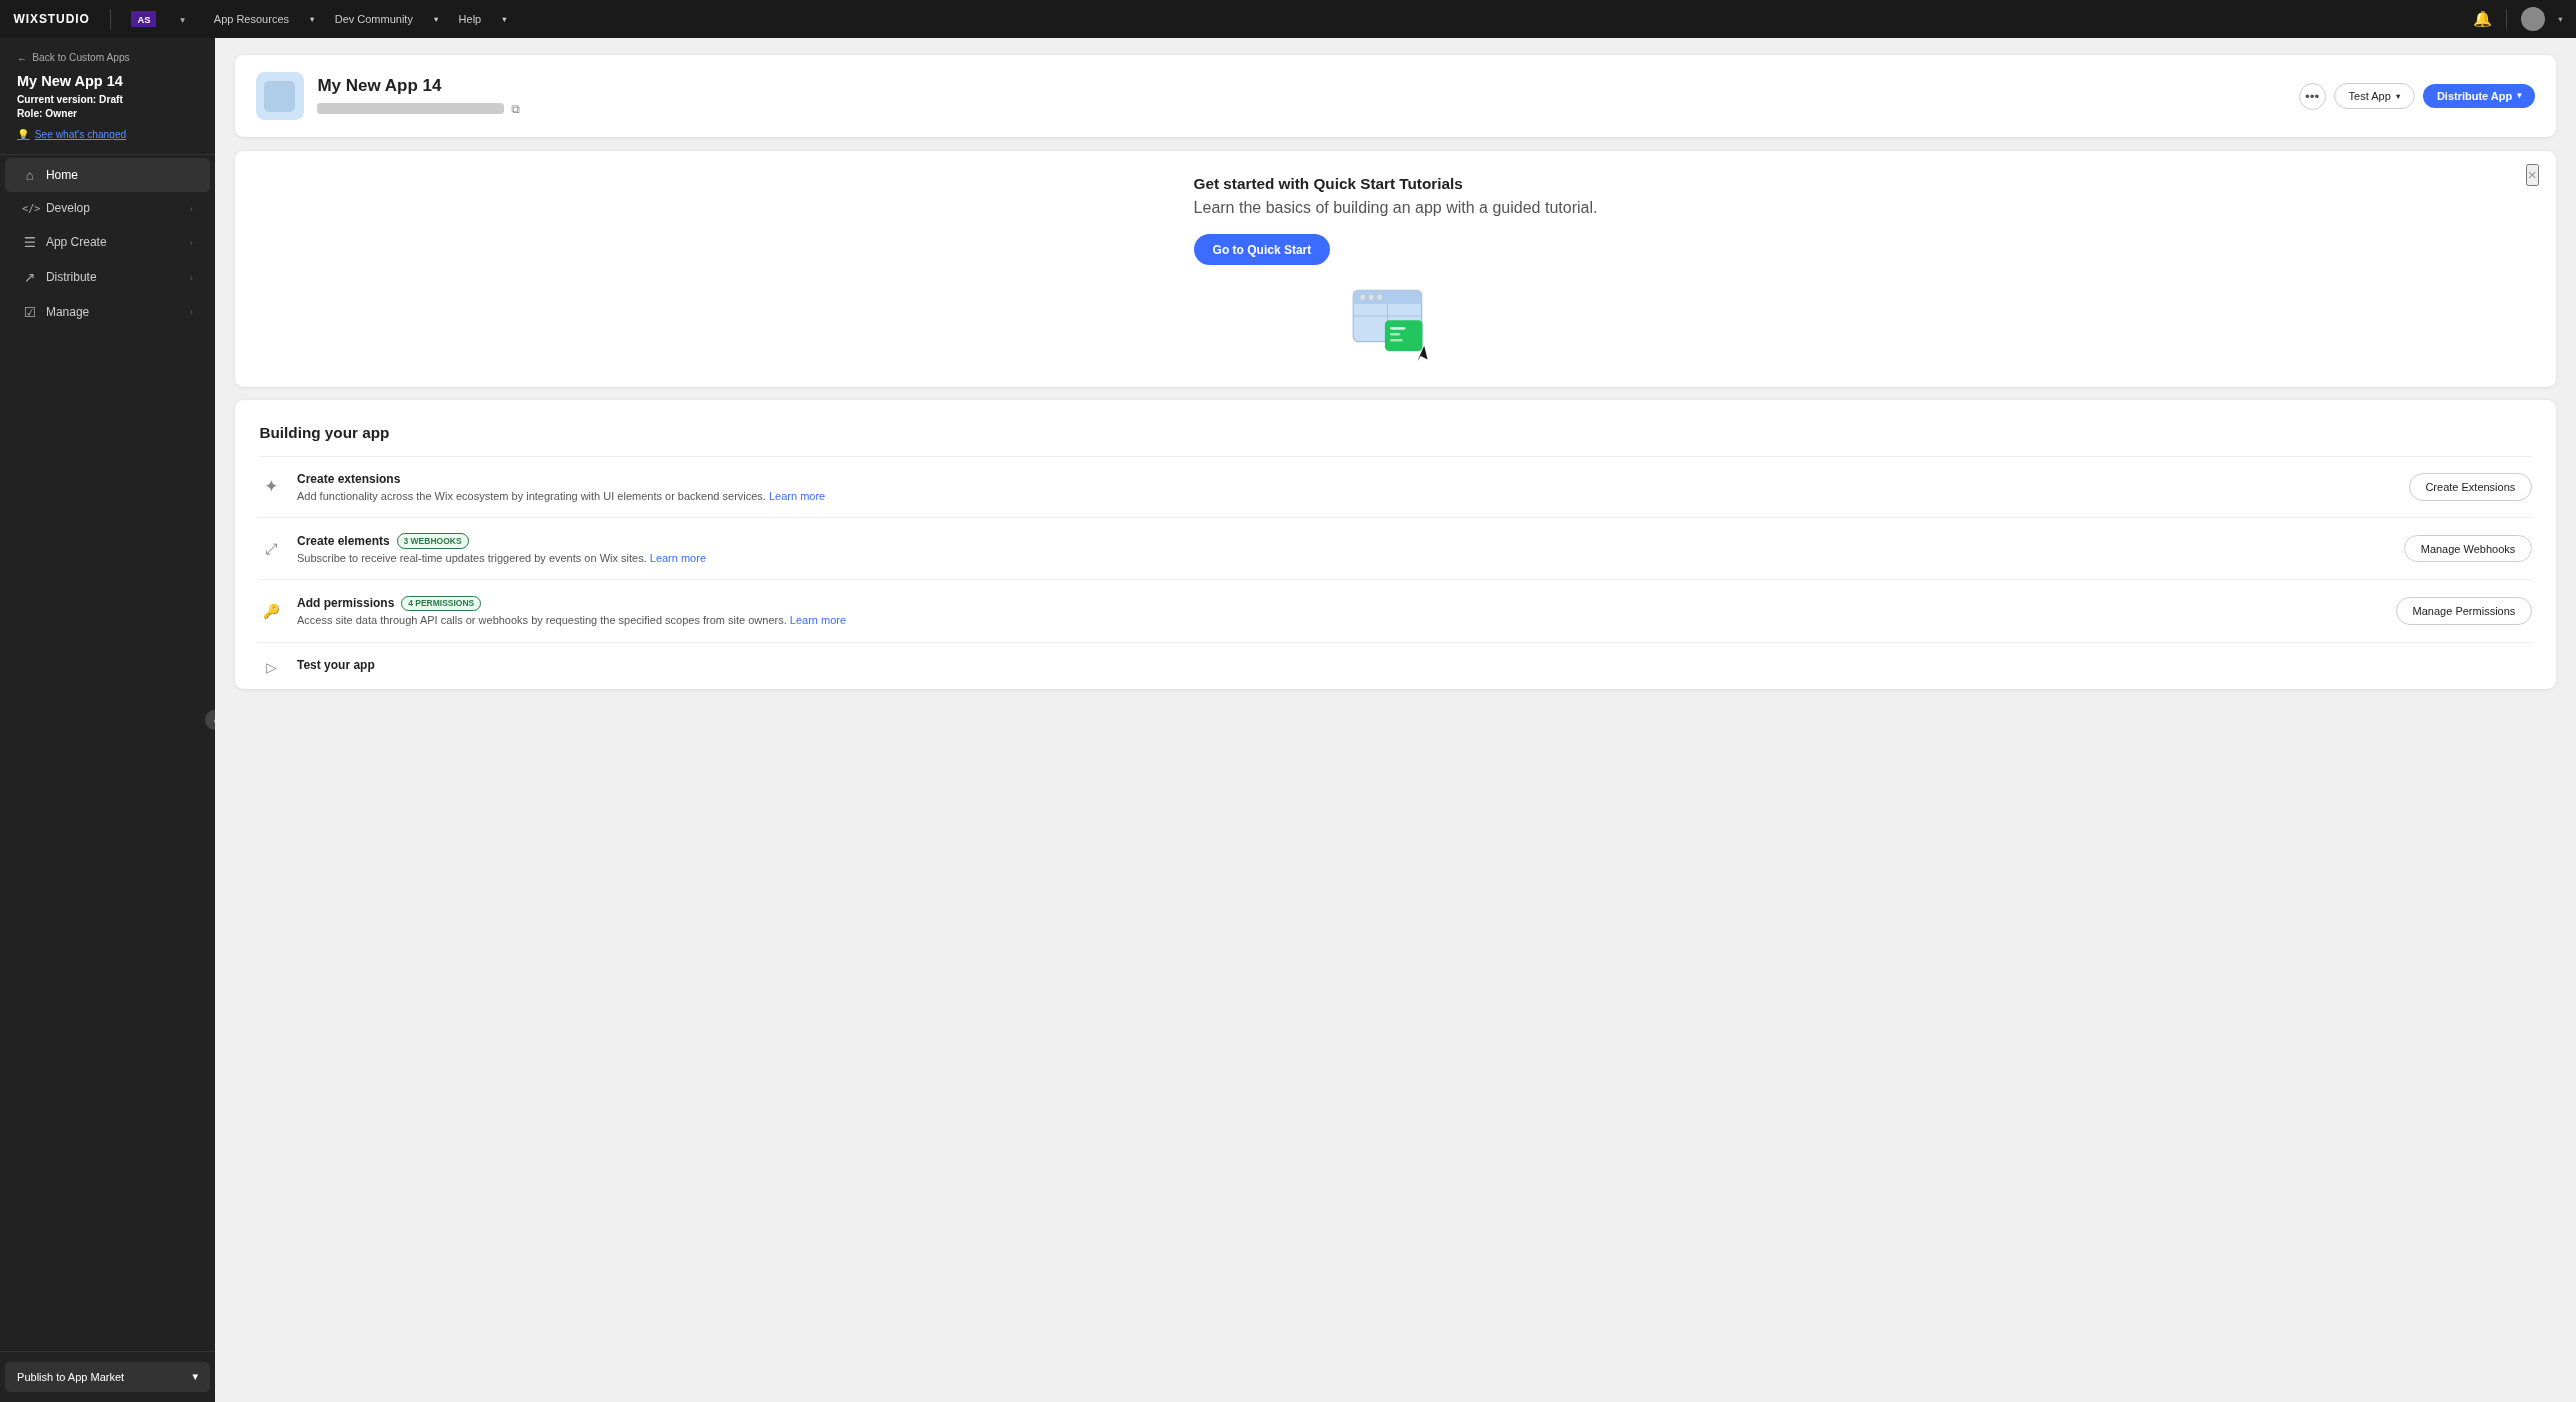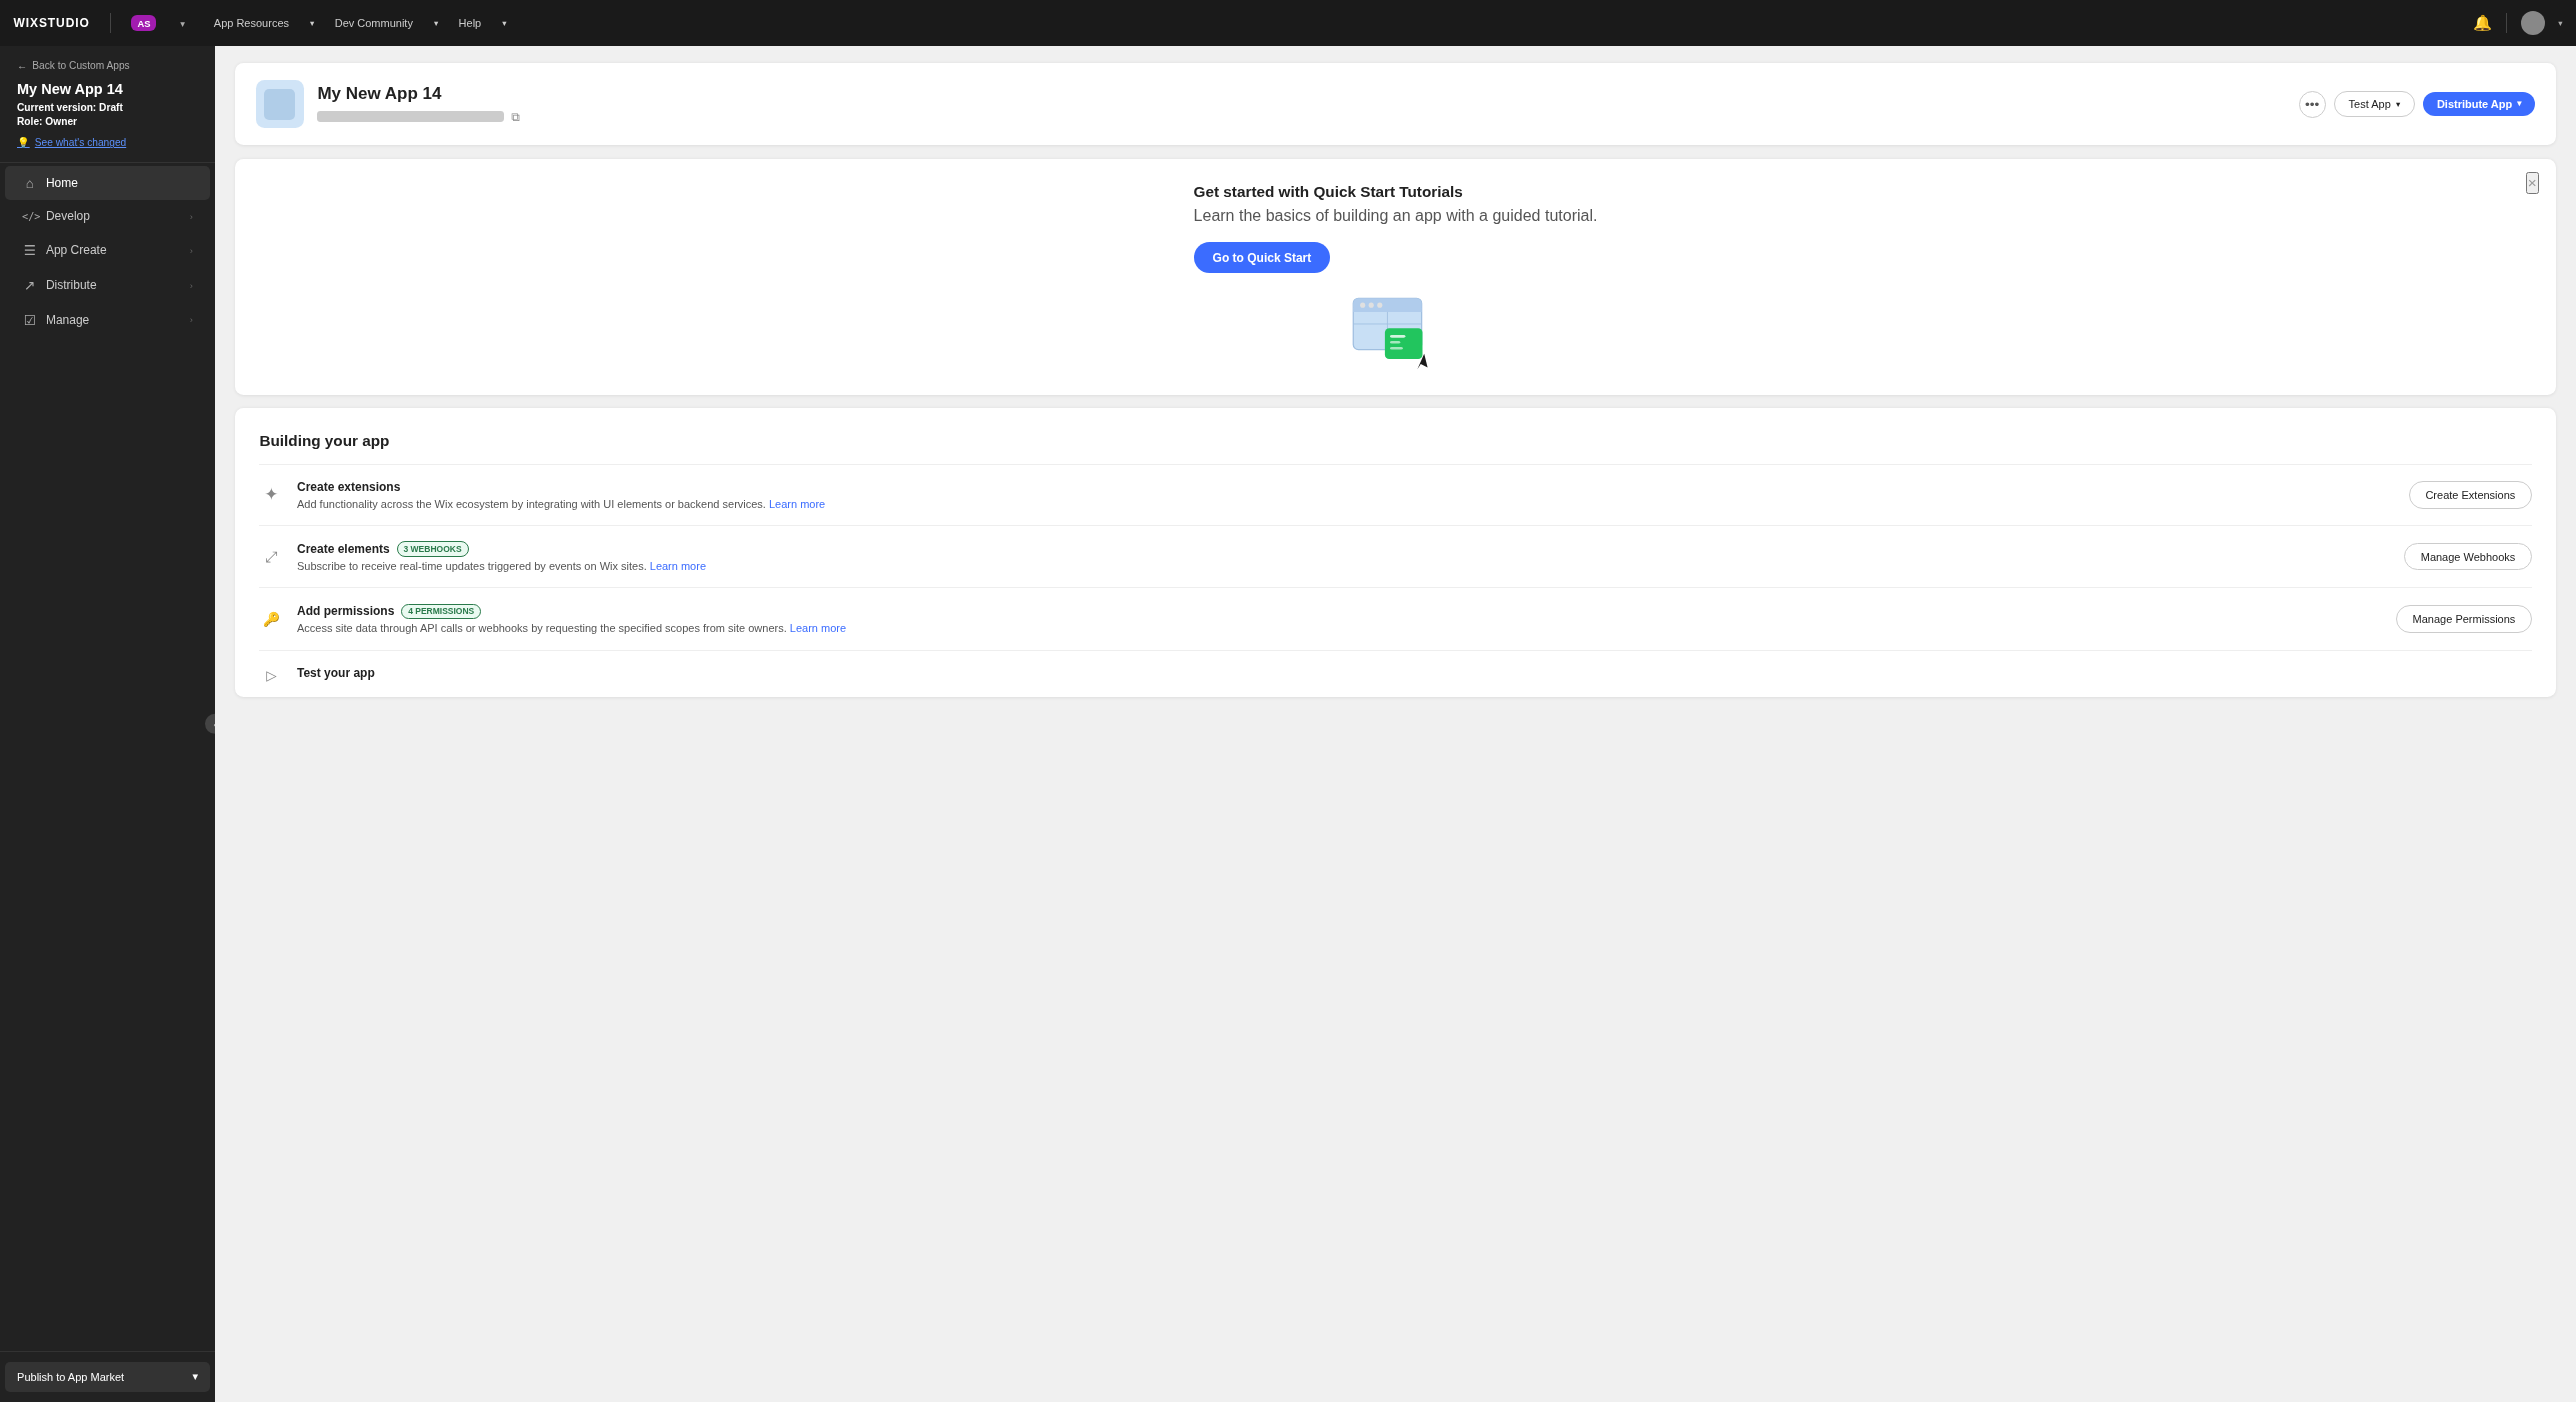--- a/index.html
+++ b/index.html
@@ -1,21 +1,21 @@
 <!DOCTYPE html>
 <html style="font-size:13.6px"><head>
   <meta charset="utf-8">
   <style>
     * { box-sizing: border-box; margin: 0; padding: 0; }
     body { font-family: -apple-system, BlinkMacSystemFont, 'Segoe UI', Helvetica, Arial, sans-serif; background: #f5f5f5; display: flex; flex-direction: column; height: 100vh; overflow: hidden; }
 
     
     .topnav {
       background: #1a1a1a;
-      height: 46px;
+      height: 38px;
       display: flex;
       align-items: center;
       padding: 0 13.6px;
       gap: 20.4px;
       flex-shrink: 0;
       z-index: 100;
     }
     .topnav-logo {
       display: flex; align-items: center; gap: 5.1px;
     }
@@ -222,21 +222,21 @@
 </head>
 <body>
 
 <nav class="topnav">
   <div class="topnav-logo">
     <span class="logo-text">
       <span class="logo-wix">WIX</span><span>STUDIO</span>
     </span>
   </div>
   <div style="width:0.9px;height:20.4px;background:#444;"></div>
-  <div style="background:#a21caf;color:#fff;font-size:9.4px;font-weight:700;padding:2.6px 6px;border-radius:6px;margin-right:3.4px;">AS</div>
+  <div style="background:#4c1d95;color:#fff;font-size:9.4px;font-weight:700;padding:2.6px 6px;border-radius:0;margin-right:3.4px;">AS</div>
   <span style="color:#aaa;font-size:9.4px;cursor:pointer;">▾</span>
   <div class="topnav-nav">
     <div class="topnav-nav-item">
       <span>App Resources</span> 
         <span style="font-size:8.5px;">▾</span>
     </div>
     <div class="topnav-nav-item">
       <span>Dev Community</span> 
         <span style="font-size:8.5px;">▾</span>
     </div>

